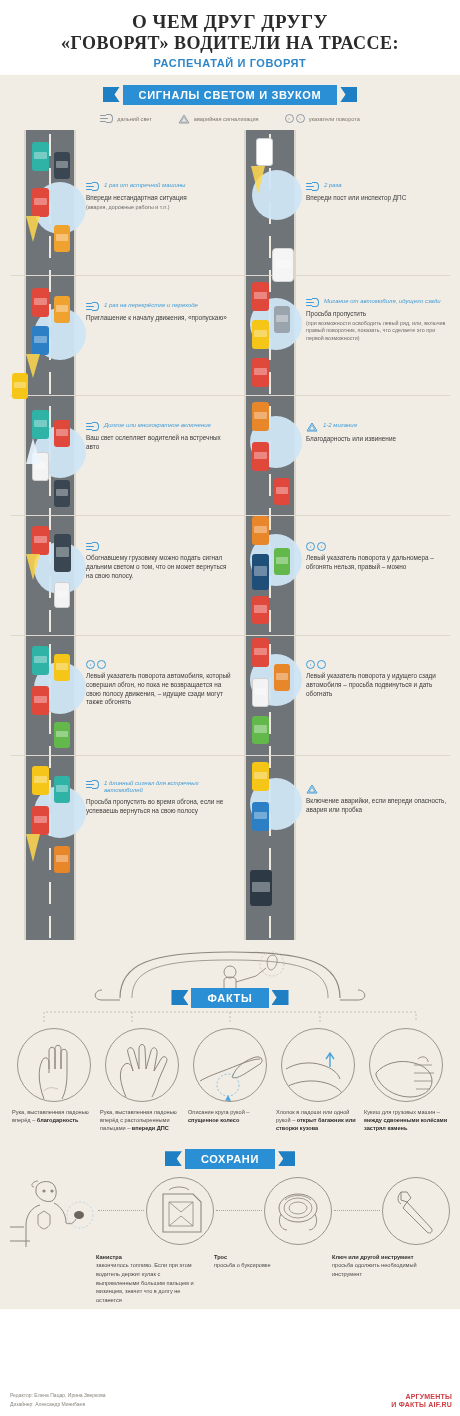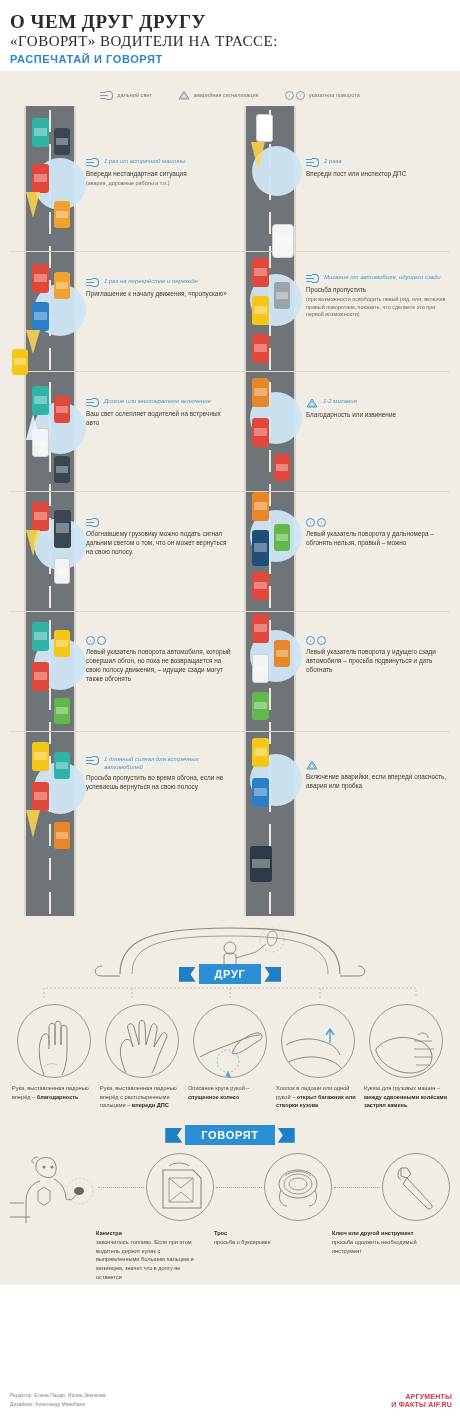--- a/index.html
+++ b/index.html
@@ -4,28 +4,28 @@
 <style>
   * { box-sizing: border-box; margin: 0; padding: 0; }
   body {
     width: 460px; height: 1416px; overflow: hidden;
     font-family: "Liberation Sans", sans-serif;
     background: #ffffff; color: #4a4a4a;
   }
   .page { position: relative; width: 460px; height: 1416px; background: #fff; }
 
   
-  .title-wrap { padding: 12px 10px 6px; text-align: left; background: #fff; }
+  .title-wrap { padding: 12px 10px 6px; text-align: center; background: #fff; }
   .title-l1 {
     font-family: "Liberation Serif", serif; font-weight: bold;
     font-size: 19px; letter-spacing: .5px; color: #2b2b2b; line-height: 1.1;
   }
   .title-l2 {
-    font-family: "Liberation Serif", serif; font-weight: normal;
-    font-size: 15px; letter-spacing: .5px; color: #2b2b2b; line-height: 1.15;
+    font-family: "Liberation Serif", serif; font-weight: bold;
+    font-size: 18px; letter-spacing: .5px; color: #2b2b2b; line-height: 1.15;
   }
   .title-sub {
     font-size: 11px; font-weight: bold; color: #2e86c8; letter-spacing: .6px;
     margin-top: 3px;
   }
 
   
   .banner-row { display: flex; align-items: center; justify-content: center; gap: 3px; }
   .banner-tail-l, .banner-tail-r {
     width: 17px; height: 15px; background: #1f7fc4;
@@ -174,20 +174,25 @@
 <div class="page">
 
   <div class="title-wrap">
     <div class="title-l1">О ЧЕМ ДРУГ ДРУГУ</div>
     <div class="title-l2">«ГОВОРЯТ» ВОДИТЕЛИ НА ТРАССЕ:</div>
     <div class="title-sub">РАСПЕЧАТАЙ И ГОВОРЯТ</div>
   </div>
 
   <div class="signals">
 
+    <div class="banner-row">
+      <div class="banner-tail-l"></div>
+      <div class="banner-box">СИГНАЛЫ СВЕТОМ И ЗВУКОМ</div>
+      <div class="banner-tail-r"></div>
+    </div>
 
     <div class="legend">
       <div class="legend-item">
         <span class="ico ico-beam">
           <span class="lamp"></span>
             <span class="ln l1"></span>
             <span class="ln l2"></span>
             <span class="ln l3"></span>
         </span>
         <span>дальний свет</span>
@@ -504,21 +509,21 @@
       <path d="M278 44 C286 44 288 54 278 54 L260 54" fill="none" stroke="#8c877f" stroke-width="1"></path>
       <circle cx="150" cy="26" r="6" fill="none" stroke="#8c877f" stroke-width=".9"></circle>
       <path d="M144 34 C144 30 156 30 156 34 L156 50 L144 50 Z" fill="none" stroke="#8c877f" stroke-width=".9"></path>
       <path d="M156 36 L176 30 L186 22" fill="none" stroke="#8c877f" stroke-width=".9"></path>
       <circle cx="192" cy="18" r="12" fill="none" stroke="#bdb8b0" stroke-width=".7" stroke-dasharray="2 2"></circle>
       <path d="M188 12 C190 8 196 8 197 13 C198 18 194 24 191 24 C188 24 186 18 188 12 Z" fill="none" stroke="#8c877f" stroke-width=".8"></path>
     </svg>
 
     <div class="banner-row g-banner">
       <div class="banner-tail-l"></div>
-      <div class="banner-box">ДРУГ</div>
+      <div class="banner-box">ФАКТЫ</div>
       <div class="banner-tail-r"></div>
     </div>
 
     <div class="connectors">
       <svg width="460" height="16" viewBox="0 0 460 16" style="display:block">
         <path d="M44 14 L44 4 L416 4 L416 14 M132 4 L132 14 M230 4 L230 14 M320 4 L320 14" fill="none" stroke="#b7b2a9" stroke-width=".8" stroke-dasharray="2 2"></path>
       </svg>
     </div>
 
     <div class="gest-row">
@@ -589,21 +594,21 @@
           <span>Кукиш для грузовых машин – </span><b>между сдвоенными колёсами застрял камень</b>
         </div>
       </div>
 
     </div>
   </div>
 
   <div class="objects">
     <div class="banner-row">
       <div class="banner-tail-l"></div>
-      <div class="banner-box">ГОВОРЯТ</div>
+      <div class="banner-box">СОХРАНИ</div>
       <div class="banner-tail-r"></div>
     </div>
 
     <div class="obj-row">
       <svg width="86" height="72" viewBox="0 0 86 72" style="flex:none">
         <path d="M26 14 C26 6 40 4 44 10 C48 16 46 24 42 26 C36 28 28 24 26 18 Z" fill="none" stroke="#8c877f" stroke-width="1"></path>
         <path d="M24 12 C20 12 22 6 28 6" fill="none" stroke="#8c877f" stroke-width=".9"></path>
         <circle cx="34" cy="16" r="1.6" fill="#8c877f"></circle>
           <circle cx="42" cy="16" r="1.6" fill="#8c877f"></circle>
         <path d="M30 30 C22 32 16 40 16 50 L16 72 M44 28 C52 32 56 40 56 48" fill="none" stroke="#8c877f" stroke-width="1"></path>

